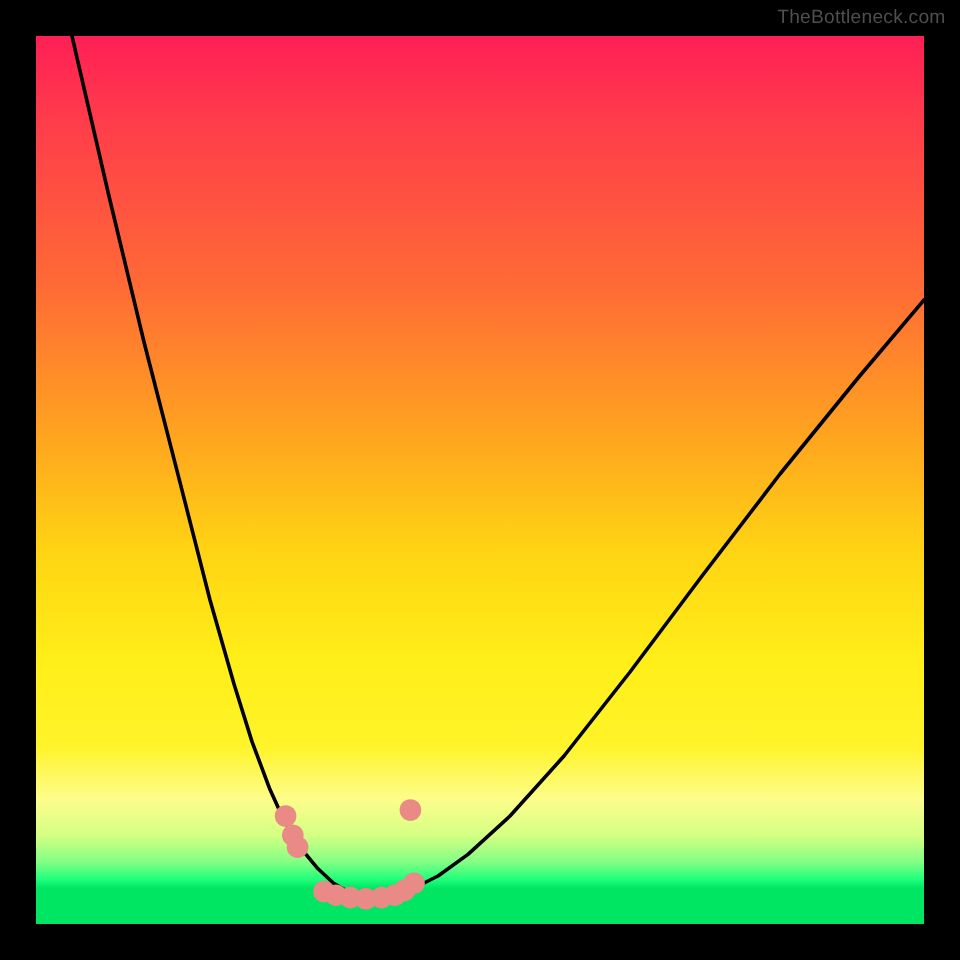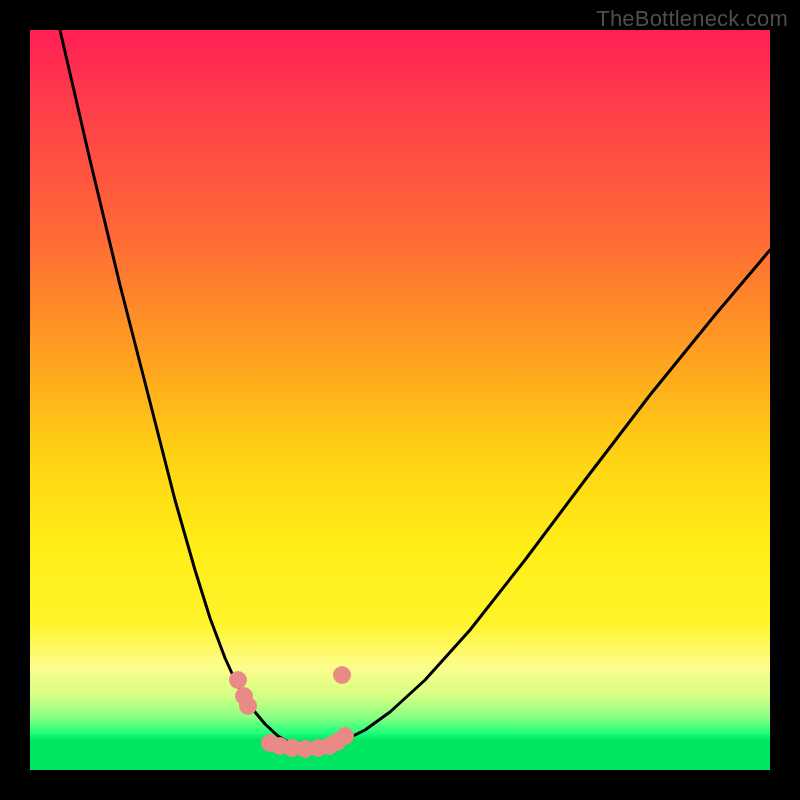--- a/index.html
+++ b/index.html
@@ -43,21 +43,21 @@
       #1eff7a 95%,
       #00e562 96%,
       #00e562 100%
     );
   }
   .watermark {
     position: absolute;
     top: 6px;
     right: 12px;
     color: #4e4e4e;
-    font-size: 22px;
+    font-size: 16px;
     font-weight: 400;
     letter-spacing: 0.2px;
     user-select: none;
   }
   svg.curves {
     position: absolute;
     inset: 0;
   }
 </style>
 </head>

